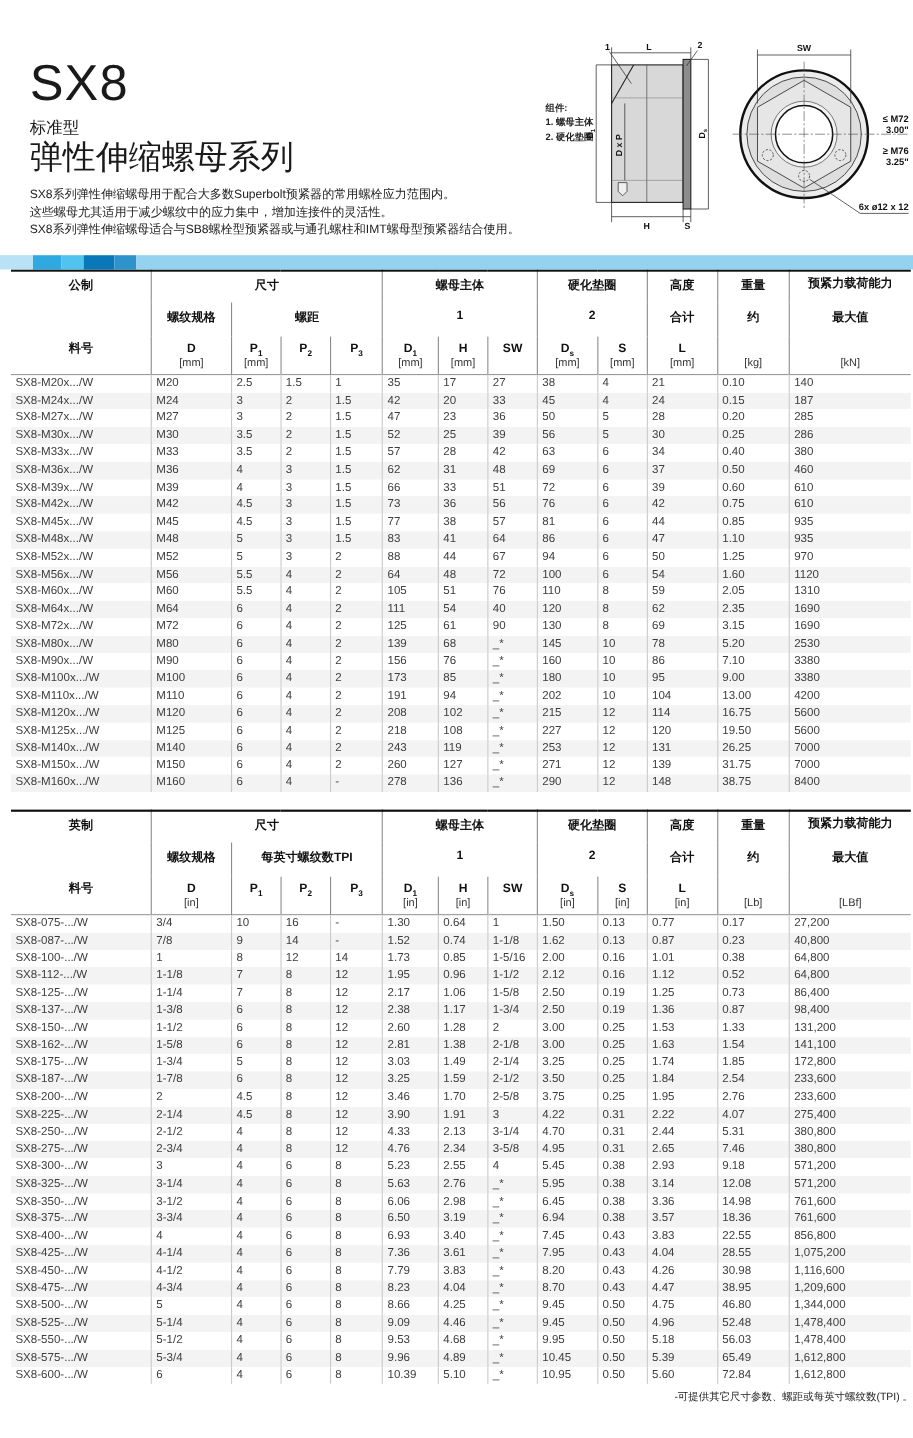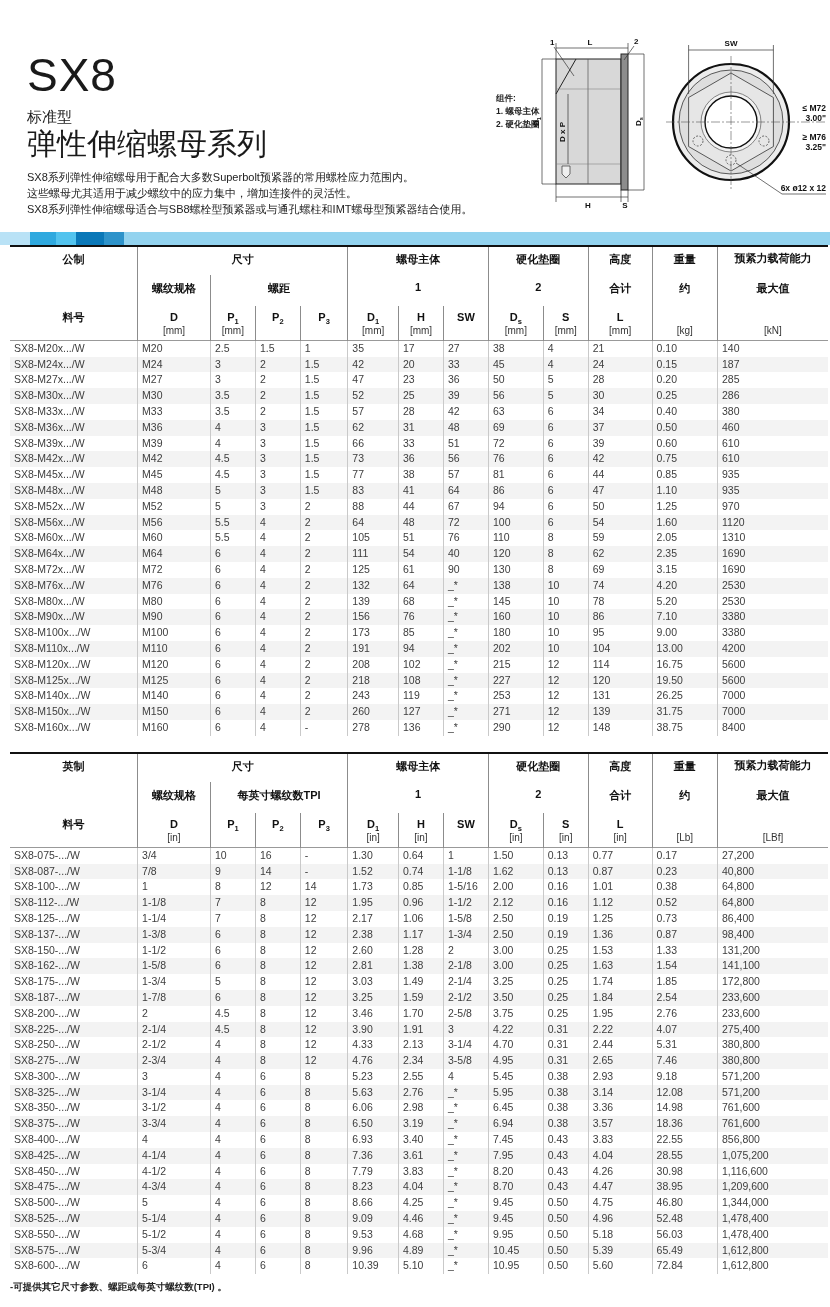--- a/index.html
+++ b/index.html
@@ -42,21 +42,21 @@
   tr.g3 th:first-child{border-left:none;}
   .cm{font-size:11px;font-weight:bold;height:14px;line-height:14px;}
   .cm sub{font-size:7.5px;}
   .cu{font-size:10px;font-weight:normal;color:#333;height:13px;line-height:13px;}
   tbody td{border-left:1px solid #c9c9c9;}
   tbody td:first-child{border-left:none;}
   tbody tr:nth-child(even){background:#f3f3f3;}
   table.spec.imperial{margin-top:16px;}
 
   
-  .footnotes{margin:6px 0 0 10px;font-size:9.5px;font-weight:bold;line-height:1.4;color:#222;}
+  .footnotes{margin:6px 0 0 10px;font-size:9.5px;font-weight:normal;line-height:1.4;color:#222;text-align:right;}
 </style>
 </head>
 <body>
 
 <div class="page">
 
   <div class="header">
     <div class="title">SX8</div>
     <div class="subtitle1">标准型</div>
     <div class="subtitle2">弹性伸缩螺母系列</div>
@@ -464,35 +464,20 @@
           <td>125</td>
           <td>61</td>
           <td>90</td>
           <td>130</td>
           <td>8</td>
           <td>69</td>
           <td>3.15</td>
           <td>1690</td>
         </tr>
         <tr>
-          <td>SX8-M76x.../W</td>
-          <td>M76</td>
-          <td>6</td>
-          <td>4</td>
-          <td>2</td>
-          <td>132</td>
-          <td>64</td>
-          <td>_*</td>
-          <td>138</td>
-          <td>10</td>
-          <td>74</td>
-          <td>4.20</td>
-          <td>2530</td>
-        </tr>
-        <tr>
           <td>SX8-M80x.../W</td>
           <td>M80</td>
           <td>6</td>
           <td>4</td>
           <td>2</td>
           <td>139</td>
           <td>68</td>
           <td>_*</td>
           <td>145</td>
           <td>10</td>

